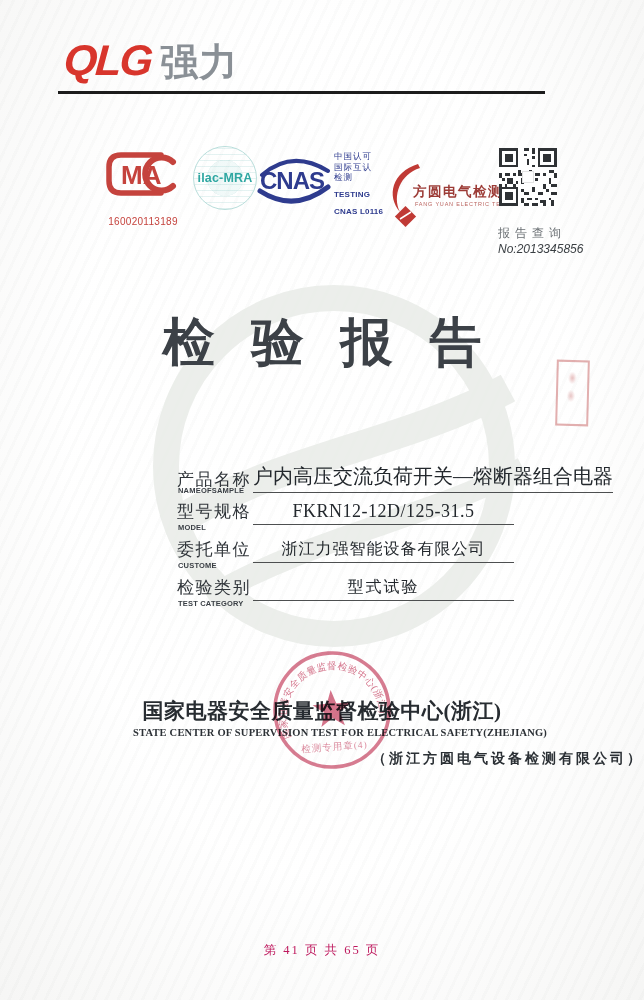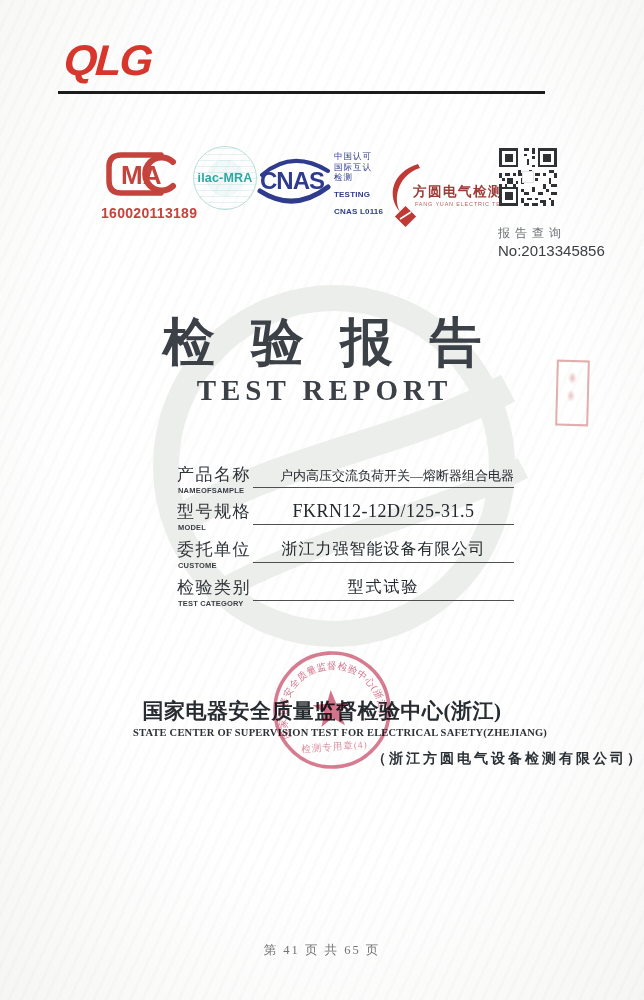--- a/index.html
+++ b/index.html
@@ -17,22 +17,22 @@
   
   .logo{position:absolute;left:64px;top:36px;display:flex;align-items:baseline;gap:9px;
         font-family:"Liberation Sans","DejaVu Sans",sans-serif;z-index:1;}
   .logo .qlg{font-size:43px;font-weight:900;font-style:italic;letter-spacing:-2px;
              color:#d8352c;transform:skewX(-4deg);}
   .logo .cn{font-size:38px;font-weight:900;color:#8a9096;letter-spacing:1px;}
   .rule{position:absolute;left:58px;top:91px;width:487px;height:2.5px;background:#1c1c1c;z-index:1;}
   
   .certs{position:absolute;left:0;top:0;width:100%;z-index:1;}
   .cma{position:absolute;left:101px;top:148px;width:84px;}
-  .cma .num{margin-top:1px;text-align:center;font-family:"Liberation Sans",sans-serif;
-            font-size:14px;font-weight:bold;color:#c5433d;letter-spacing:.3px;}
+  .cma .num{margin-top:12px;text-align:center;font-family:"Liberation Sans",sans-serif;
+            font-size:10px;font-weight:normal;color:#c5433d;letter-spacing:.3px;}
   .ilac{position:absolute;left:193px;top:146px;width:62px;height:62px;border-radius:50%;
         border:1px solid #b9dedb;display:flex;align-items:center;justify-content:center;
         background:
           repeating-linear-gradient(0deg, rgba(70,170,165,.14) 0 1px, rgba(0,0,0,0) 1px 6px),
           radial-gradient(circle, rgba(120,200,195,.10) 40%, rgba(70,170,165,.14) 41%, rgba(0,0,0,0) 42%);
   }
   .ilac span{font-family:"Liberation Sans",sans-serif;font-size:12.5px;font-weight:bold;
              color:#2fa7a2;letter-spacing:.2px;}
   .cnas{position:absolute;left:256px;top:157px;width:76px;height:48px;}
   .cnas .word{position:absolute;left:4px;top:10px;font-family:"Liberation Sans",sans-serif;
@@ -42,21 +42,21 @@
            font-family:"Liberation Sans",sans-serif;line-height:1.25;}
   .cnastxt .z{font-size:8.5px;letter-spacing:1px;}
   .cnastxt .e{font-size:8px;font-weight:bold;letter-spacing:.2px;margin-top:7px;}
   .fy{position:absolute;left:384px;top:162px;width:120px;height:72px;}
   .fy .name{position:absolute;left:29px;top:21px;font-size:13.5px;font-weight:bold;
             color:#9c3b36;letter-spacing:1.5px;white-space:nowrap;}
   .fy .en{position:absolute;left:31px;top:39px;font-size:5.5px;color:#bb6560;
           letter-spacing:.8px;white-space:nowrap;font-family:"Liberation Sans",sans-serif;}
   .qr{position:absolute;left:498px;top:148px;width:60px;text-align:center;}
   .qr .cap{margin-top:15px;font-size:12px;color:#6a6f73;letter-spacing:5px;white-space:nowrap;}
-  .qr .no{font-size:15px;color:#3a3f43;font-family:"Liberation Sans",sans-serif;white-space:nowrap;}
+  .qr .no{font-size:12px;color:#3a3f43;font-family:"Liberation Sans",sans-serif;white-space:nowrap;font-style:italic;}
   
   .wm{position:absolute;left:128px;top:268px;z-index:0;opacity:.85;}
   
   .title-zh{position:absolute;left:0;top:308px;width:100%;text-align:center;z-index:1;
             font-size:52px;font-weight:700;color:#3c4147;letter-spacing:12px;text-indent:12px;}
   .title-en{position:absolute;left:0;top:374px;width:100%;text-align:center;z-index:1;
             font-size:29px;font-weight:700;color:#3c4147;letter-spacing:5px;text-indent:5px;}
   
   .sidestamp{position:absolute;left:556px;top:360px;width:29px;height:62px;z-index:2;
              border:2px solid rgba(198,96,96,.5);transform:rotate(1.5deg);
@@ -77,29 +77,30 @@
   
   .org-zh{position:absolute;left:0;top:697px;width:100%;text-align:center;z-index:1;
           font-size:21px;font-weight:700;color:#272c31;letter-spacing:.5px;}
   .org-en{position:absolute;left:4px;top:727px;width:100%;text-align:center;z-index:1;
           font-size:10.5px;font-weight:700;color:#2c3136;letter-spacing:.2px;padding-left:14px;}
   .org-sub{position:absolute;left:0;top:750px;width:100%;text-align:right;z-index:1;
            font-size:14px;font-weight:700;color:#2b3035;letter-spacing:3px;}
   .stamp{position:absolute;left:250px;top:628px;z-index:2;mix-blend-mode:multiply;}
   
   .pfoot{position:absolute;left:0;top:942px;width:100%;text-align:center;z-index:1;
-         font-size:12.5px;color:#737373;letter-spacing:2px;}
+         font-size:12.5px;color:#be185d;letter-spacing:2px;}
 </style>
 </head>
 <body>
 
 <div class="page">
 
   <div class="logo">
     <span class="qlg">QLG</span>
+    <span class="cn">强力</span>
   </div>
   <div class="rule"></div>
 
   <div class="certs">
 
     <div class="cma">
       <svg width="84" height="52" viewBox="0 0 84 52">
         <path d="M60 7 H20 Q8 7 8 19 V33 Q8 45 20 45 H60" fill="none" stroke="#c5433d" stroke-width="5.5" stroke-linecap="round"></path>
         <path d="M72 14 A16.5 16.5 0 1 0 72 38" fill="none" stroke="#c5433d" stroke-width="6" stroke-linecap="round"></path>
         <text x="20" y="36" font-family="Liberation Sans, sans-serif" font-size="26" font-weight="bold" fill="#c5433d">MA</text>
@@ -163,27 +164,26 @@
 
   <svg class="wm" width="410" height="400" viewBox="0 0 410 400">
     <g fill="none" stroke="#e9ece8" stroke-width="26">
       <circle cx="206" cy="198" r="168"></circle>
       <path d="M40 260 C 140 190, 270 180, 380 120" stroke-width="30"></path>
       <path d="M80 330 C 180 270, 300 250, 395 200" stroke-width="22"></path>
     </g>
   </svg>
 
   <div class="title-zh">检 验 报 告</div>
-  <div class="title-en">TEST REPORT</div>
 
   <div class="sidestamp"></div>
 
   <div class="frow r1">
     <span class="flabel">产品名称</span>
-    <span class="fline" style="font-size:13px;letter-spacing:0;text-align:right;">户内高压交流负荷开关—熔断器组合电器</span>
+    <span class="fline" style="font-size:20px;letter-spacing:0;text-align:right;">户内高压交流负荷开关—熔断器组合电器</span>
     <span class="fsub">NAMEOFSAMPLE</span>
   </div>
   <div class="frow r2">
     <span class="flabel">型号规格</span>
     <span class="fline">FKRN12-12D/125-31.5</span>
     <span class="fsub">MODEL</span>
   </div>
   <div class="frow r3">
     <span class="flabel">委托单位</span>
     <span class="fline">浙江力强智能设备有限公司</span>

